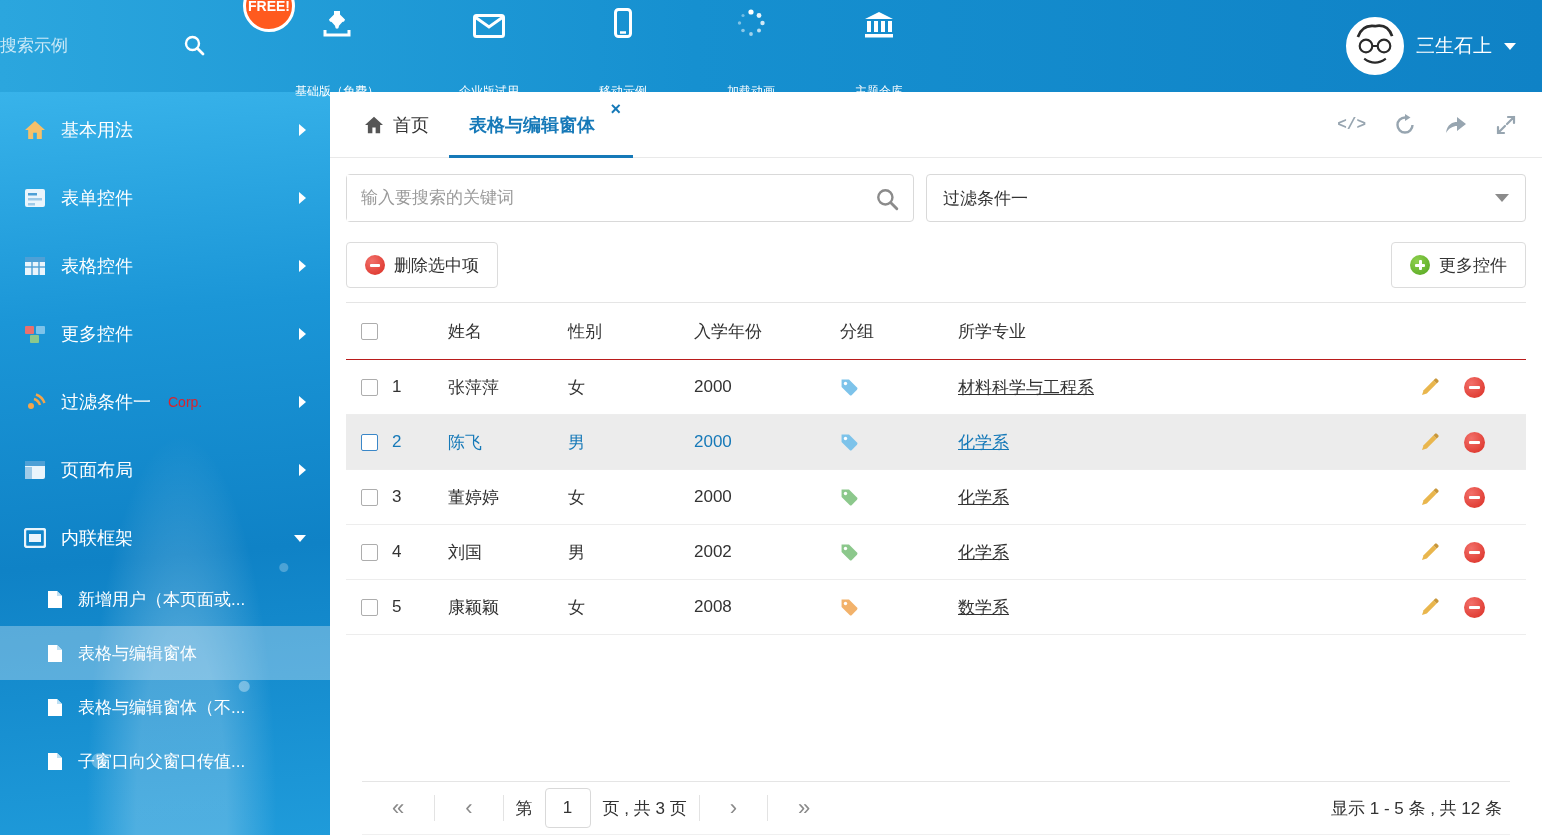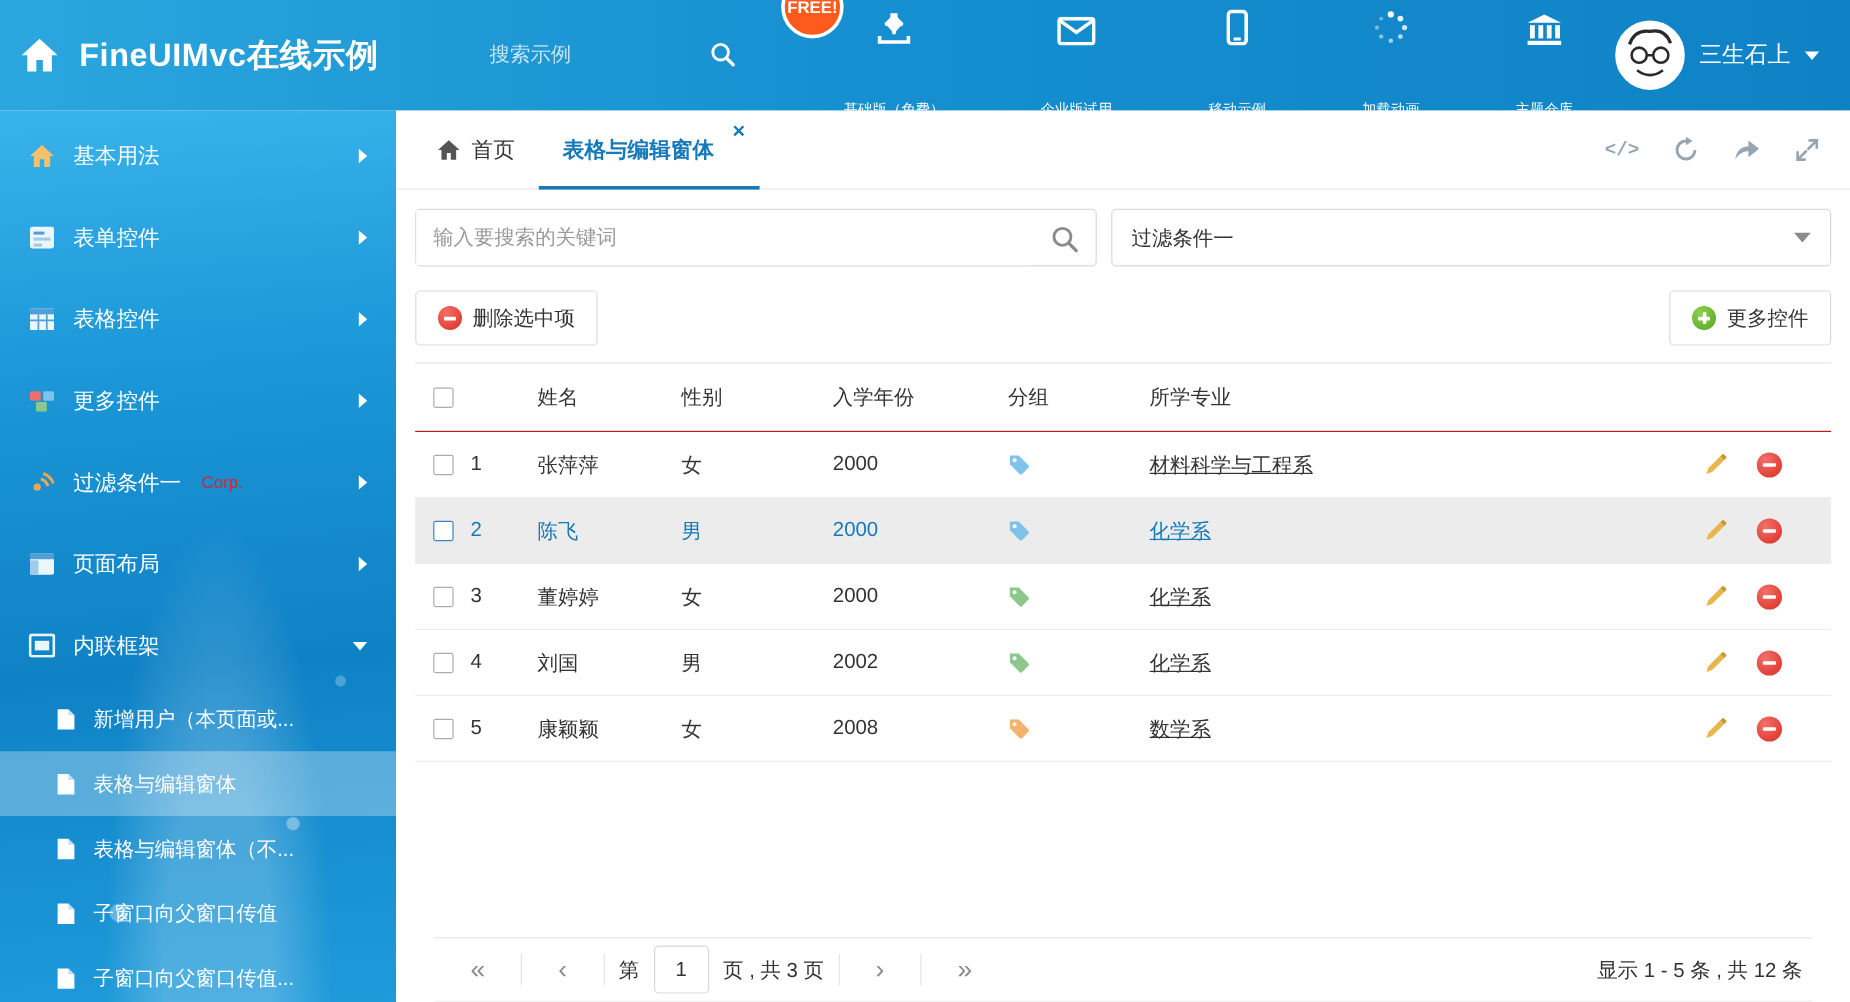--- a/index.html
+++ b/index.html
@@ -103,26 +103,20 @@
   .pg-sep { width:1px; height:26px; background:#e3e3e3; }
   .pg-label { padding:0 12px; white-space:nowrap; }
   .pg-input { width:46px; height:40px; border:1px solid #d9d9d9; border-radius:4px; text-align:center;
     font-size:17px; color:#333; font-family:inherit; outline:none; }
   .pg-summary { margin-left:auto; padding-right:8px; white-space:nowrap; }
 </style>
 </head>
 <body>
 
 <header class="app-header">
-  <div class="logo-area">
-    <svg class="logo-home" viewBox="0 0 24 22">
-      <path d="M12 1 L23 11 H19.5 V21 H14 V14 H10 V21 H4.5 V11 H1 Z" fill="#fff"></path>
-    </svg>
-    <span class="app-title">FineUIMvc在线示例</span>
-  </div>
 
   <div class="hdr-search">
     <input placeholder="搜索示例" style="">
     <svg class="mag" width="22" height="22" viewBox="0 0 22 22">
       <circle cx="9.5" cy="9.5" r="6.5" fill="none" stroke="#fff" stroke-width="2.4"></circle>
       <line x1="14.5" y1="14.5" x2="20" y2="20" stroke="#fff" stroke-width="2.8" stroke-linecap="round"></line>
     </svg>
   </div>
 
   <nav class="hdr-nav">
@@ -310,29 +304,20 @@
     </span>
     <span>表格与编辑窗体（不...</span>
   </div>
   <div class="side-sub">
     <span class="side-ic">
       <svg width="16" height="19" viewBox="0 0 16 19">
           <path d="M1 1 h9 l5 5 v12 h-14 z" fill="#fff"></path>
           <path d="M10 1 l5 5 h-5 z" fill="#bfe0f3"></path>
         </svg>
     </span>
-    <span>子窗口向父窗口传值</span>
-  </div>
-  <div class="side-sub">
-    <span class="side-ic">
-      <svg width="16" height="19" viewBox="0 0 16 19">
-          <path d="M1 1 h9 l5 5 v12 h-14 z" fill="#fff"></path>
-          <path d="M10 1 l5 5 h-5 z" fill="#bfe0f3"></path>
-        </svg>
-    </span>
     <span>子窗口向父窗口传值...</span>
   </div>
 </aside>
 
 <main class="main">
 
   <div class="tabbar">
     <div class="tab">
       <svg width="20" height="18" viewBox="0 0 24 22">
         <path d="M12 1 L23 11 H19.5 V21 H14 V14 H10 V21 H4.5 V11 H1 Z" fill="#555"></path>

